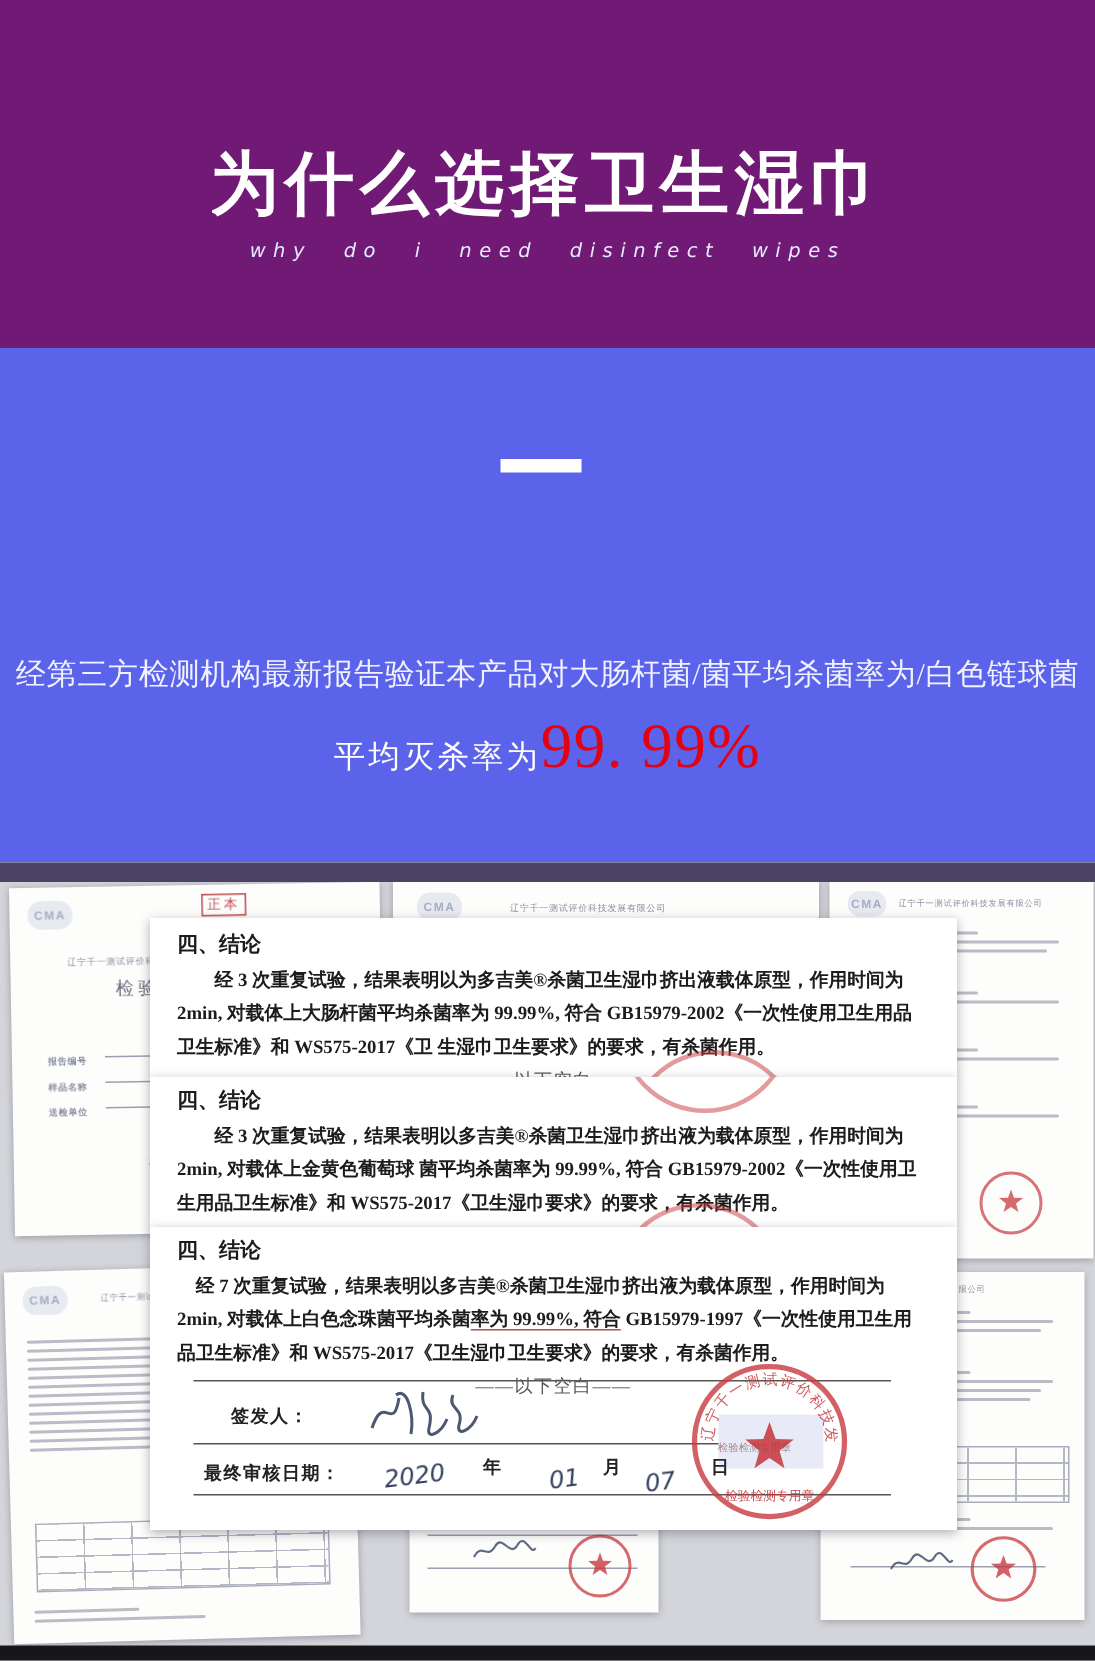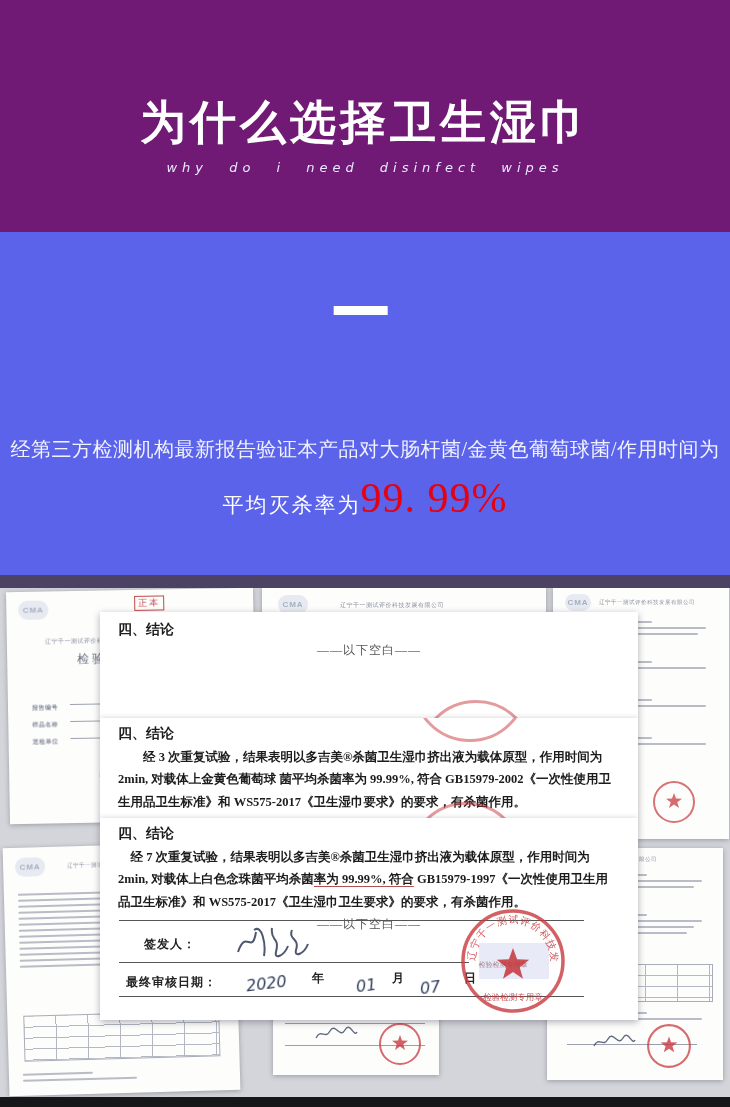--- a/index.html
+++ b/index.html
@@ -50,41 +50,41 @@
         font-family:"Liberation Serif",serif;color:#1c1c1c;}
   .card-pad{padding:9px 18px 0 18px;}
   .c-head{font-size:14px;font-weight:700;margin:0 0 3px 0;}
   .c-body{font-size:12.5px;line-height:1.78;font-weight:600;text-indent:2em;margin:0;}
   .c-foot{text-align:center;font-size:12px;color:#555;letter-spacing:1px;margin-top:3px;}
   .u-red{text-decoration:underline;text-decoration-color:#b05050;text-underline-offset:3px;}
   .arc{position:absolute;width:110px;height:110px;border:3px solid rgba(200,56,62,.5);
        border-radius:50%;filter:blur(.4px);}
 
   
-  .sig-area{position:absolute;left:4px;right:18px;top:102px;height:94px;font-size:12px;}
+  .sig-area{position:absolute;left:14px;right:18px;top:102px;height:94px;font-size:12px;}
   .sig-line{position:absolute;height:1px;background:#555;}
   .sig-label{position:absolute;color:#222;font-weight:600;letter-spacing:1px;
              font-family:"Liberation Serif",serif;}
   .hw{position:absolute;color:#33405e;font-size:16px;font-style:italic;
       transform:rotate(-7deg);filter:blur(.2px);font-family:"DejaVu Sans",sans-serif;}
   .unit{position:absolute;color:#222;font-weight:600;font-family:"Liberation Serif",serif;}
 </style>
 </head>
 <body>
 
 <div class="page">
 
   <div class="hero-top">
     <div class="hero-title">为什么选择卫生湿巾</div>
     <div class="hero-sub">why do i need disinfect wipes</div>
   </div>
 
   <div class="hero-mid">
     <div class="divider-dash"></div>
-    <div class="mid-desc">经第三方检测机构最新报告验证本产品对大肠杆菌/金黄色葡萄球菌/作用时间为</div>
+    <div class="mid-desc">经第三方检测机构最新报告验证本产品对大肠杆菌/菌平均杀菌率为/白色链球菌</div>
     <div class="rate-row">
       <span class="rate-prefix">平均灭杀率为</span>
       <span class="rate-value">99. 99%</span>
     </div>
   </div>
 
   <div class="certs">
     <div class="bar-top"></div>
     <div class="bar-bottom"></div>
 
@@ -196,20 +196,21 @@
       </svg>
       <svg class="seal" style="left:98px;top:174px;" width="48" height="48" viewBox="0 0 46 46">
         <circle cx="23" cy="23" r="20" fill="none" stroke="#c8383e" stroke-width="2" opacity=".75"></circle>
         <polygon points="23,14 25,19.5 31,19.7 26.3,23.3 28,29 23,25.6 18,29 19.7,23.3 15,19.7 21,19.5" fill="#c8383e" opacity=".8"></polygon>
       </svg>
     </div>
 
     <div class="card" style="top:37px;height:106px;">
       <div class="card-pad">
         <p class="c-head">四、结论</p>
+        <p class="c-body">经 3 次重复试验，结果表明以为多吉美®杀菌卫生湿巾挤出液载体原型，作用时间为 2min, 对载体上大肠杆菌平均杀菌率为 99.99%, 符合 GB15979-2002《一次性使用卫生用品卫生标准》和 WS575-2017《卫 生湿巾卫生要求》的要求，有杀菌作用。</p>
       </div>
       <div class="c-foot">——以下空白——</div>
       <div class="arc" style="left:318px;top:88px;"></div>
     </div>
 
     <div class="card" style="top:143px;height:100px;">
       <div class="card-pad" style="padding-top:7px;">
         <p class="c-head">四、结论</p>
         <p class="c-body">经 3 次重复试验，结果表明以多吉美®杀菌卫生湿巾挤出液为载体原型，作用时间为 2min, 对载体上金黄色葡萄球 菌平均杀菌率为 99.99%, 符合 GB15979-2002《一次性使用卫生用品卫生标准》和 WS575-2017《卫生湿巾要求》的要求，有杀菌作用。</p>
       </div>

